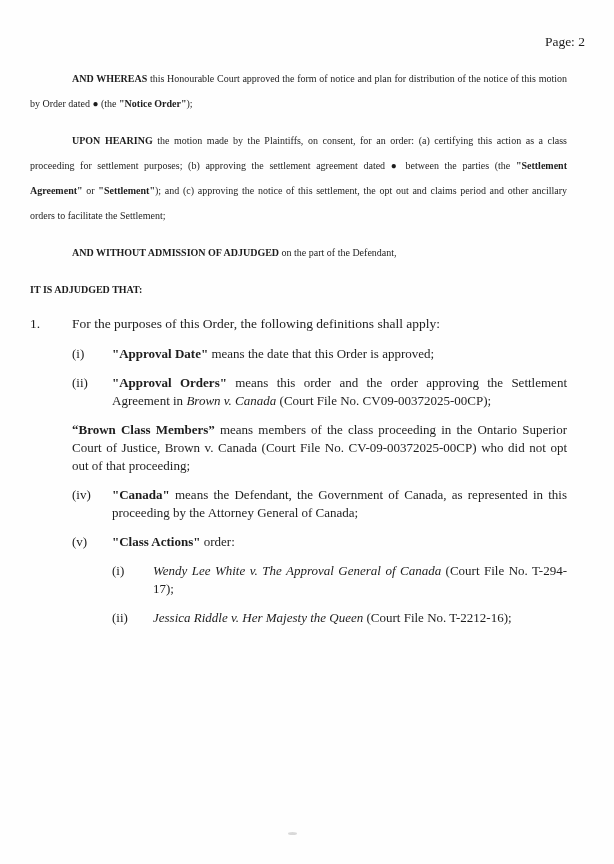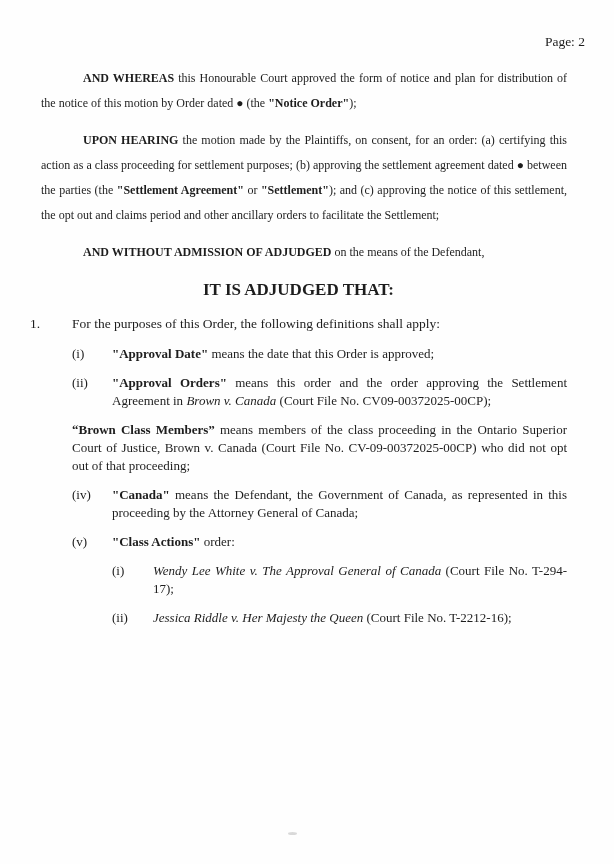--- a/index.html
+++ b/index.html
@@ -21,32 +21,31 @@
     text-align: right;
     font-size: 13.5px;
   }
   .content {
     position: absolute;
     top: 66px;
     left: 30px;
     width: 537px;
   }
   .para {
-    margin: 0 0 12px 11px;
-    font-size: 12px;
+    margin: 0 0 12px 0;
+    font-size: 10px;
     line-height: 25px;
     text-align: justify;
     text-indent: 42px;
   }
   .heading {
     margin: 0 0 12px 0;
-    font-size: 17px;
+    font-size: 10px;
     line-height: 25px;
     font-weight: bold;
-    text-align: center;
   }
   .row {
     display: flex;
     margin: 0 0 11px 0;
     font-size: 13px;
     line-height: 18px;
   }
   .row .rowtext { flex: 1; text-align: justify; }
   .item1 { font-size: 13.5px; line-height: 20px; }
   .item1 .marker { flex: 0 0 42px; }
@@ -69,21 +68,21 @@
 </style>
 </head>
 <body>
 
 <div class="page">
   <div class="page-number">Page: 2</div>
 
   <div class="content">
     <p class="para"><span class="b">AND WHEREAS</span><span> this Honourable Court approved the form of notice and plan for distribution of the notice of this motion by Order dated ● (the </span><span class="b">"Notice Order"</span><span>);</span></p>
     <p class="para"><span class="b">UPON HEARING</span><span> the motion made by the Plaintiffs, on consent, for an order: (a) certifying this action as a class proceeding for settlement purposes; (b) approving the settlement agreement dated ● between the parties (the </span><span class="b">"Settlement Agreement"</span><span> or </span><span class="b">"Settlement"</span><span>); and (c) approving the notice of this settlement, the opt out and claims period and other ancillary orders to facilitate the Settlement;</span></p>
-    <p class="para"><span class="b">AND WITHOUT ADMISSION OF ADJUDGED</span><span> on the means of the Defendant,</span></p>
+    <p class="para"><span class="b">AND WITHOUT ADMISSION OF ADJUDGED</span><span> on the part of the Defendant,</span></p>
 
     <p class="heading"><span class="b">IT IS ADJUDGED THAT:</span></p>
 
     <div class="row item1">
       <span class="marker">1.</span>
       <span class="rowtext"><span>For the purposes of this Order, the following definitions shall apply:</span></span>
     </div>
 
     <div class="row def">
       <span class="marker">(i)</span>

